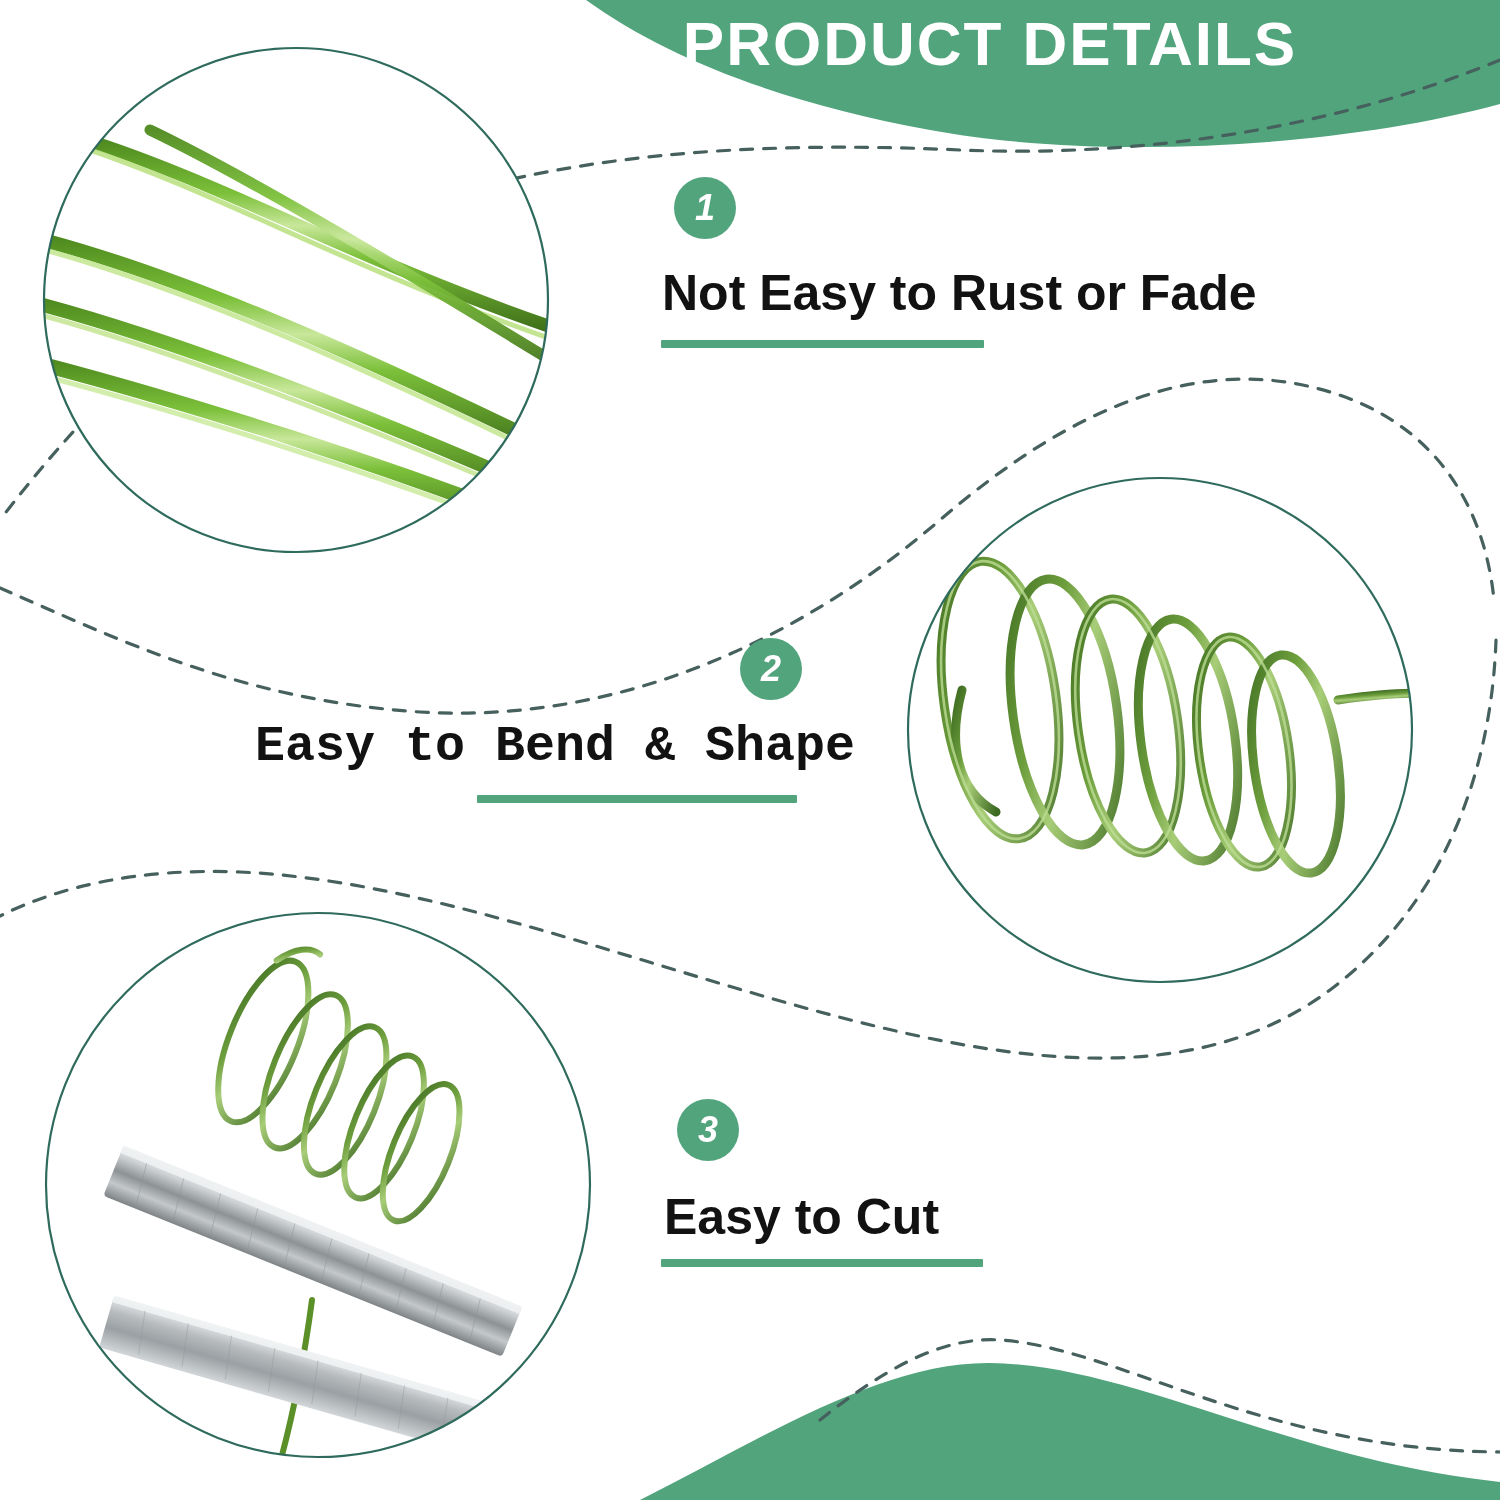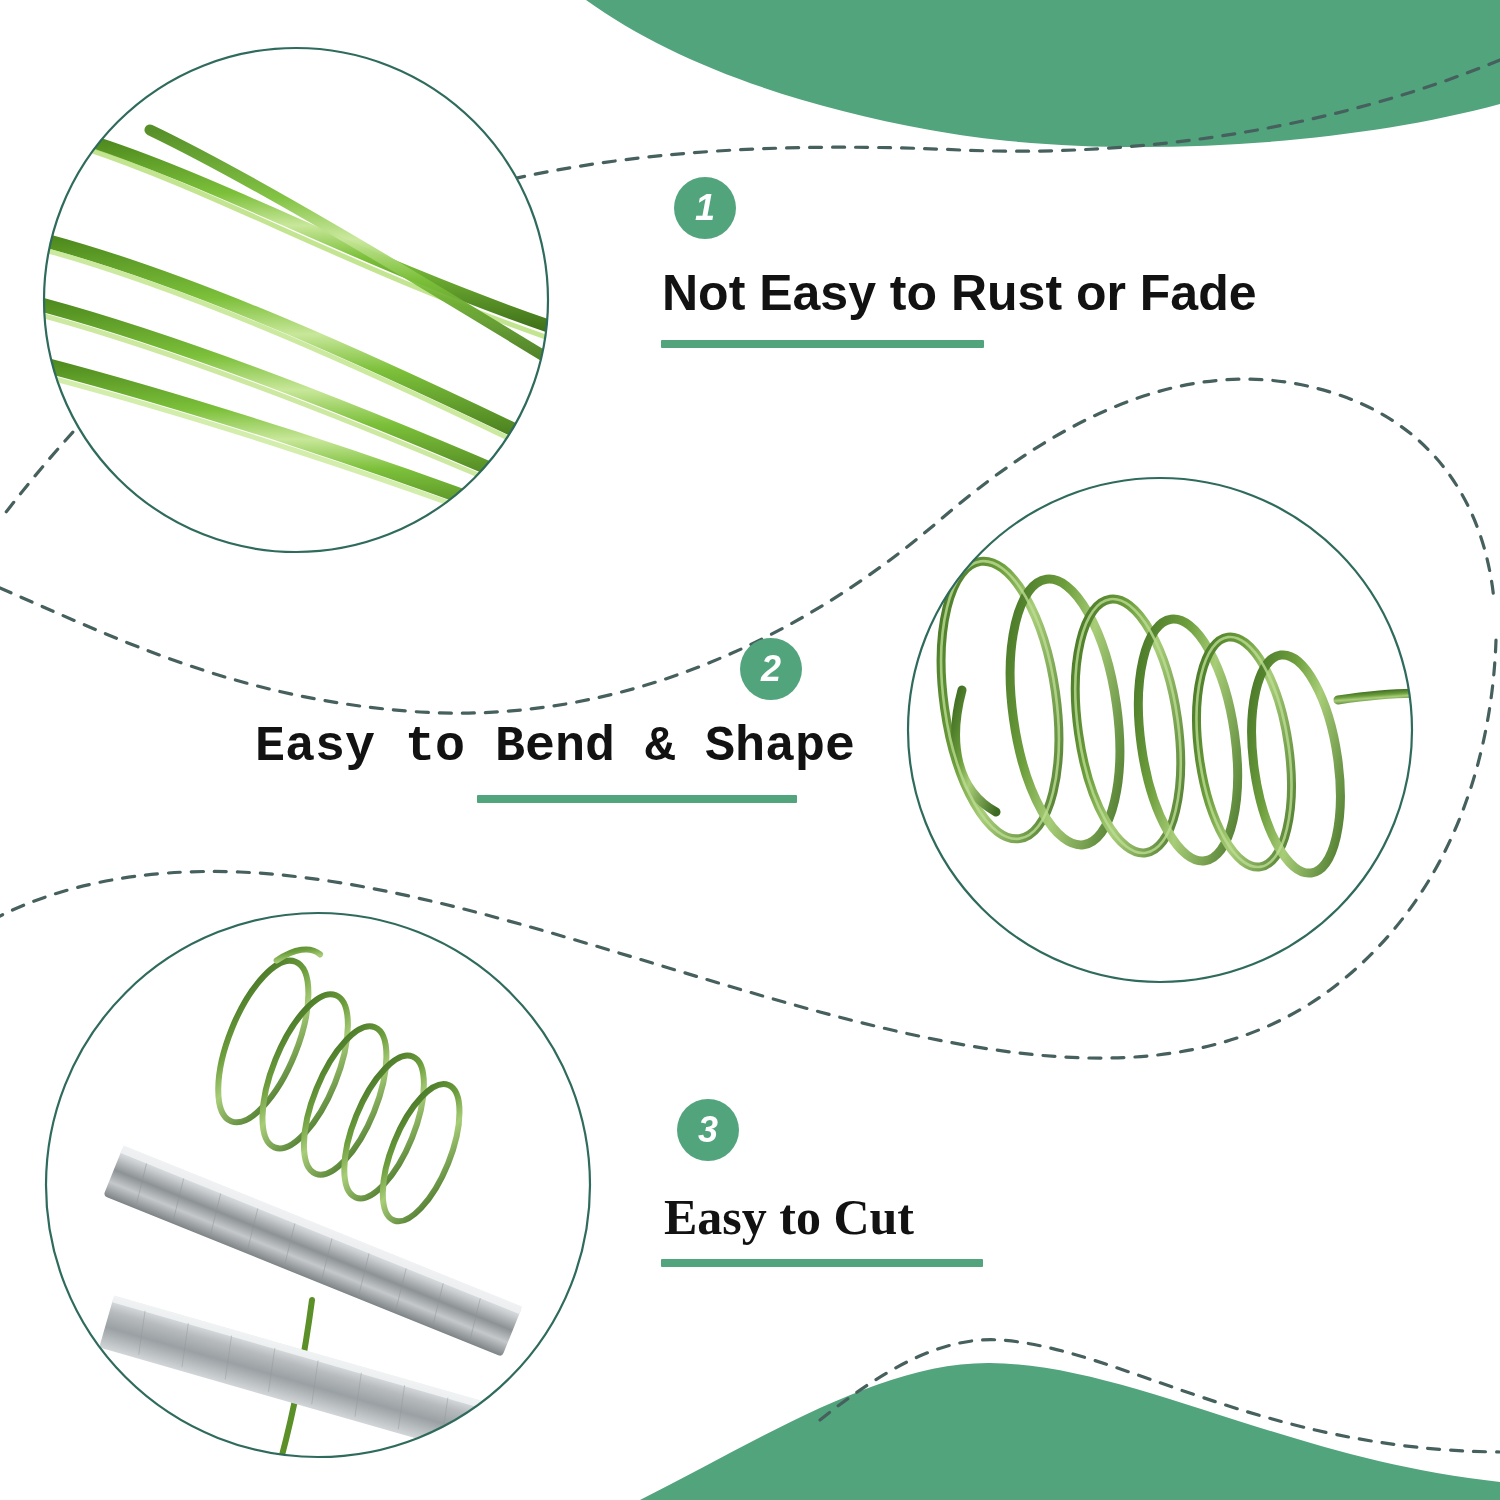--- a/index.html
+++ b/index.html
@@ -72,21 +72,21 @@
   
   #f1-badge  { left: 674px; top: 177px; }
   #f1-title  { left: 662px; top: 268px; }
   #f1-rule   { left: 661px; top: 340px; width: 323px; }
   
   #f2-badge  { left: 740px; top: 638px; }
   #f2-title  { left: 255px; top: 722px; font-family: Liberation Mono, monospace; }
   #f2-rule   { left: 477px; top: 795px; width: 320px; }
   
   #f3-badge  { left: 677px; top: 1099px; }
-  #f3-title  { left: 664px; top: 1192px; font-family: Liberation Serif, serif; }
+  #f3-title  { left: 664px; top: 1192px; }
   #f3-rule   { left: 661px; top: 1259px; width: 322px; }
 </style>
 </head>
 <body>
 
 <div id="page">
 
   <svg class="layer" viewBox="0 0 1500 1500">
     <defs>
       <clipPath id="clipPhoto1">
@@ -246,20 +246,21 @@
             <line x1="355" y1="1362" x2="361" y2="1406"></line>
             <line x1="400" y1="1362" x2="406" y2="1406"></line>
             <line x1="445" y1="1362" x2="451" y2="1406"></line>
           </g>
         </g>
       </g>
       <circle cx="318" cy="1185" r="272" fill="none" stroke="#2f6b5c" stroke-width="2.2"></circle>
     </g>
   </svg>
 
+  <div id="header-title">PRODUCT DETAILS</div>
 
   <div class="feature">
     <div class="badge" id="f1-badge">1</div>
     <div class="feature-title" id="f1-title">Not Easy to Rust or Fade</div>
     <div class="underline" id="f1-rule"></div>
   </div>
 
   <div class="feature">
     <div class="badge" id="f2-badge">2</div>
     <div class="feature-title" id="f2-title">Easy to Bend &amp; Shape</div>

